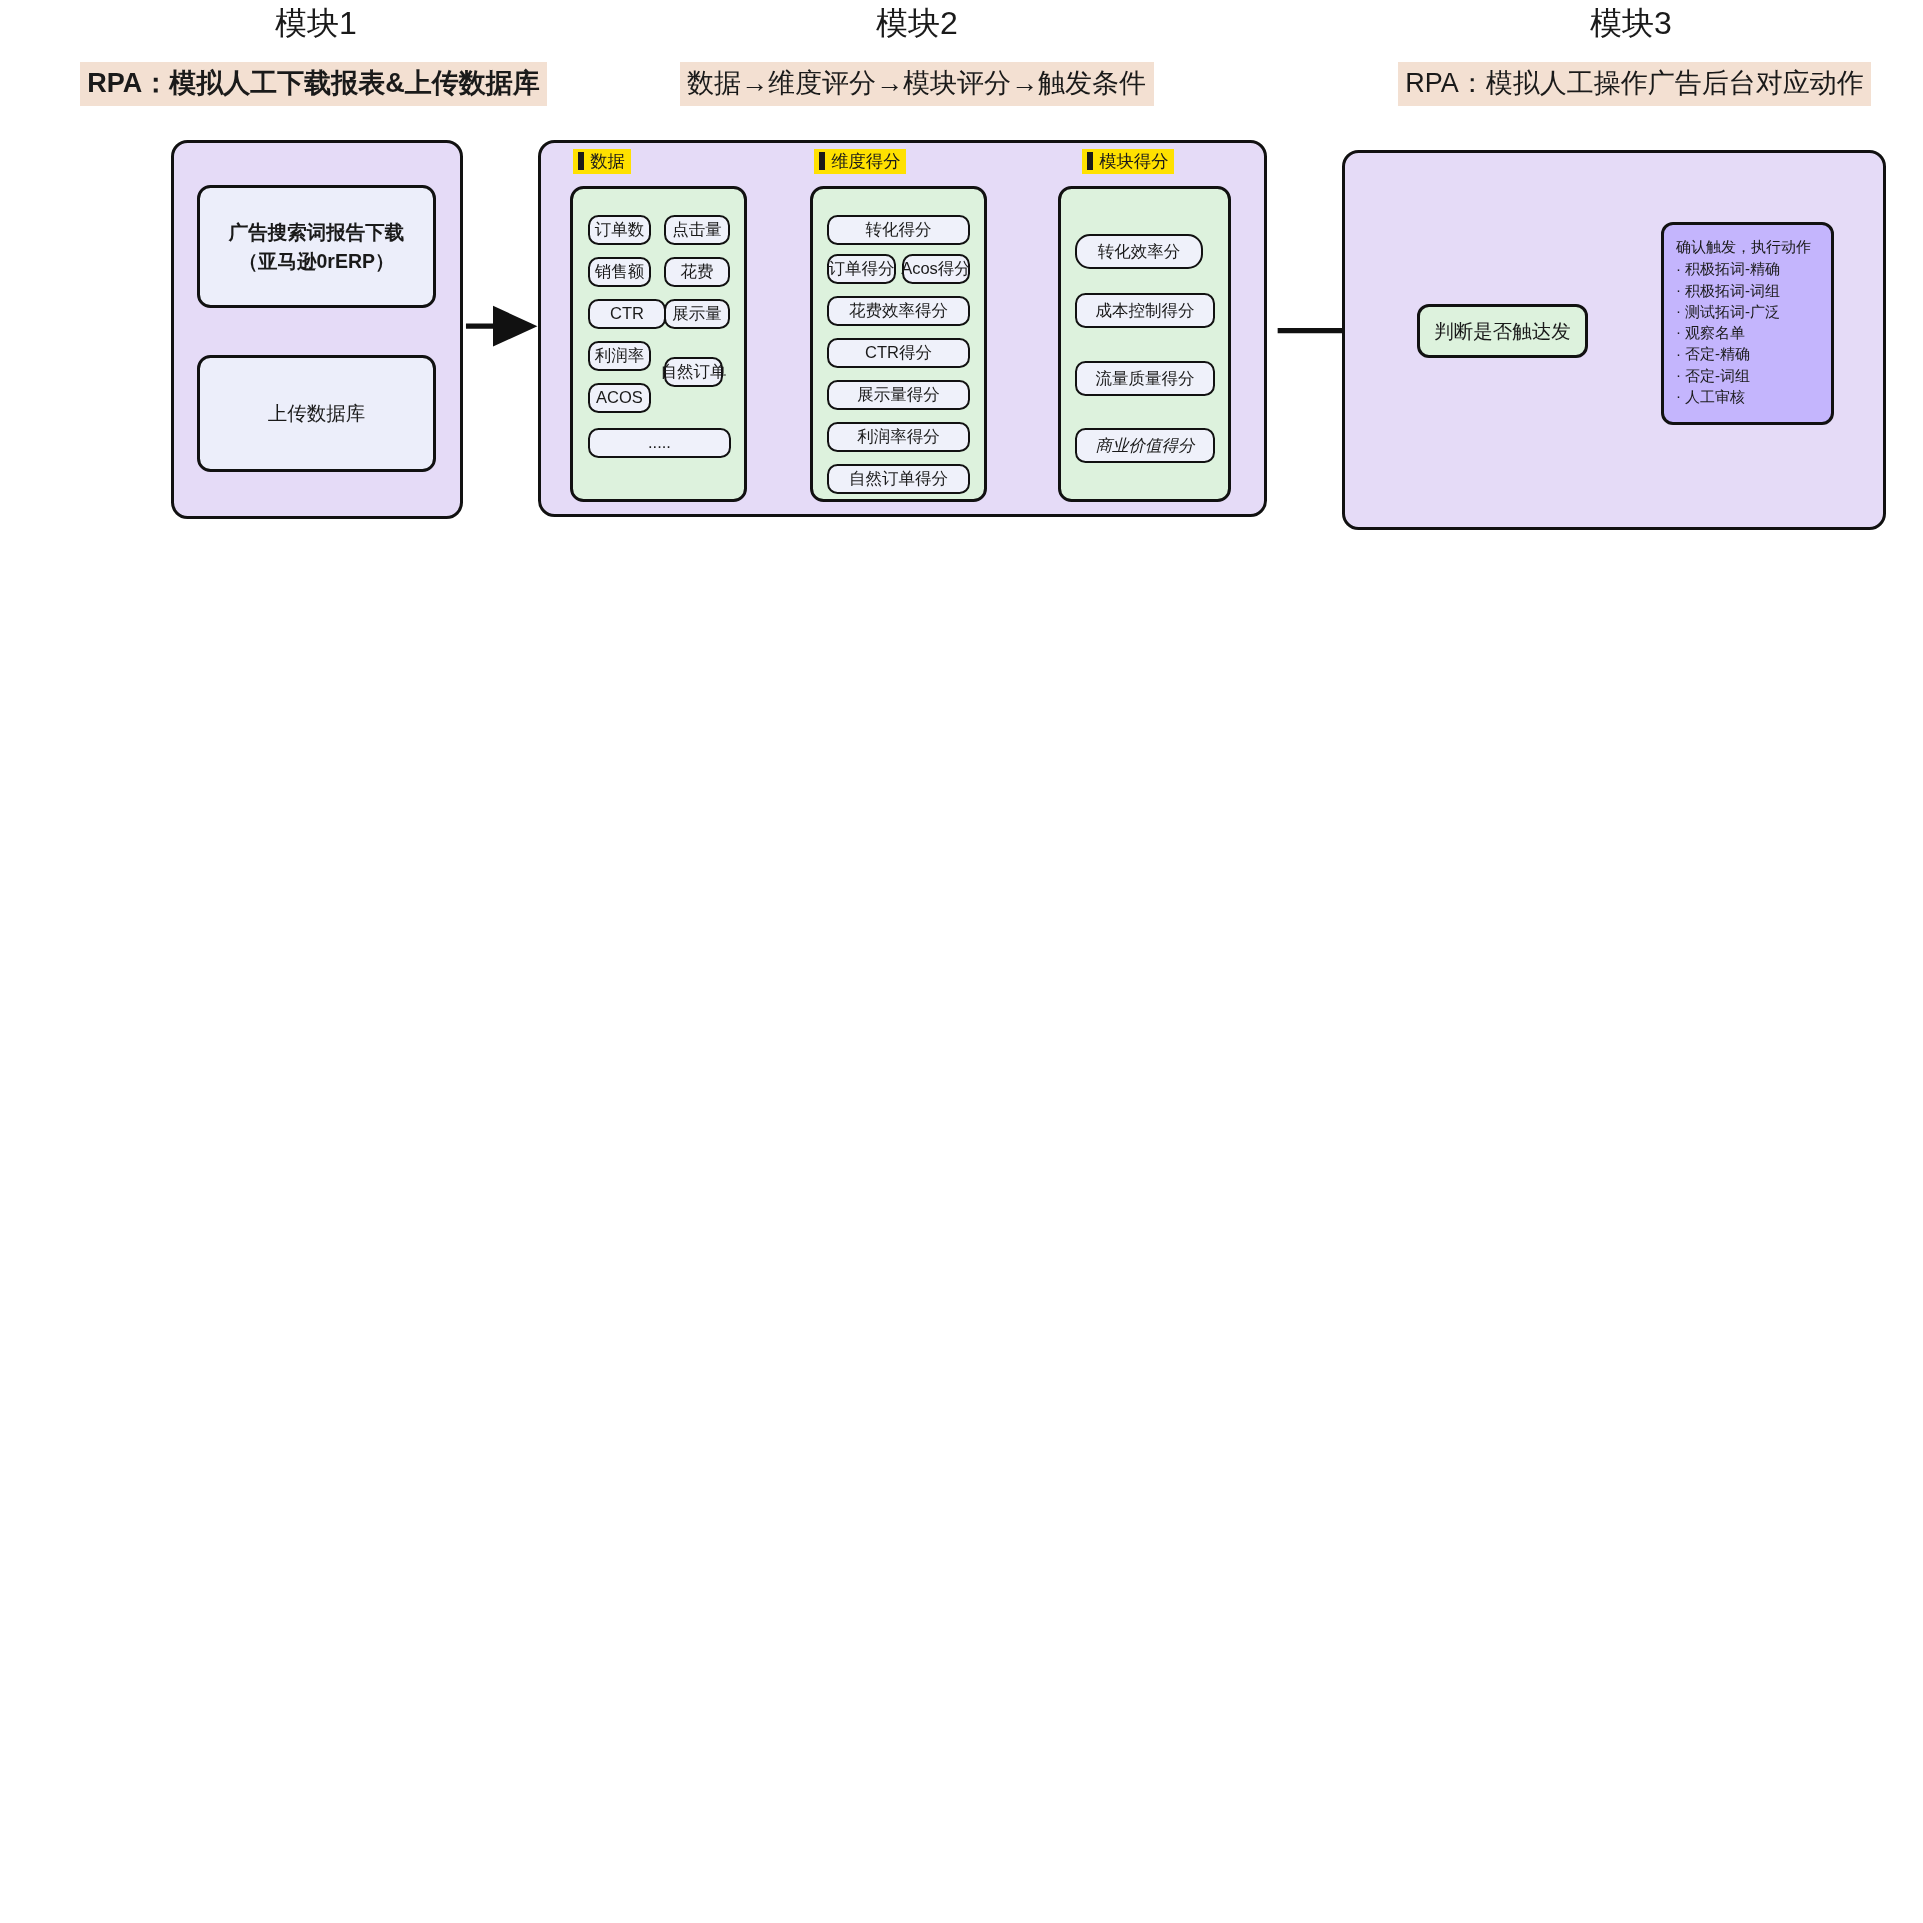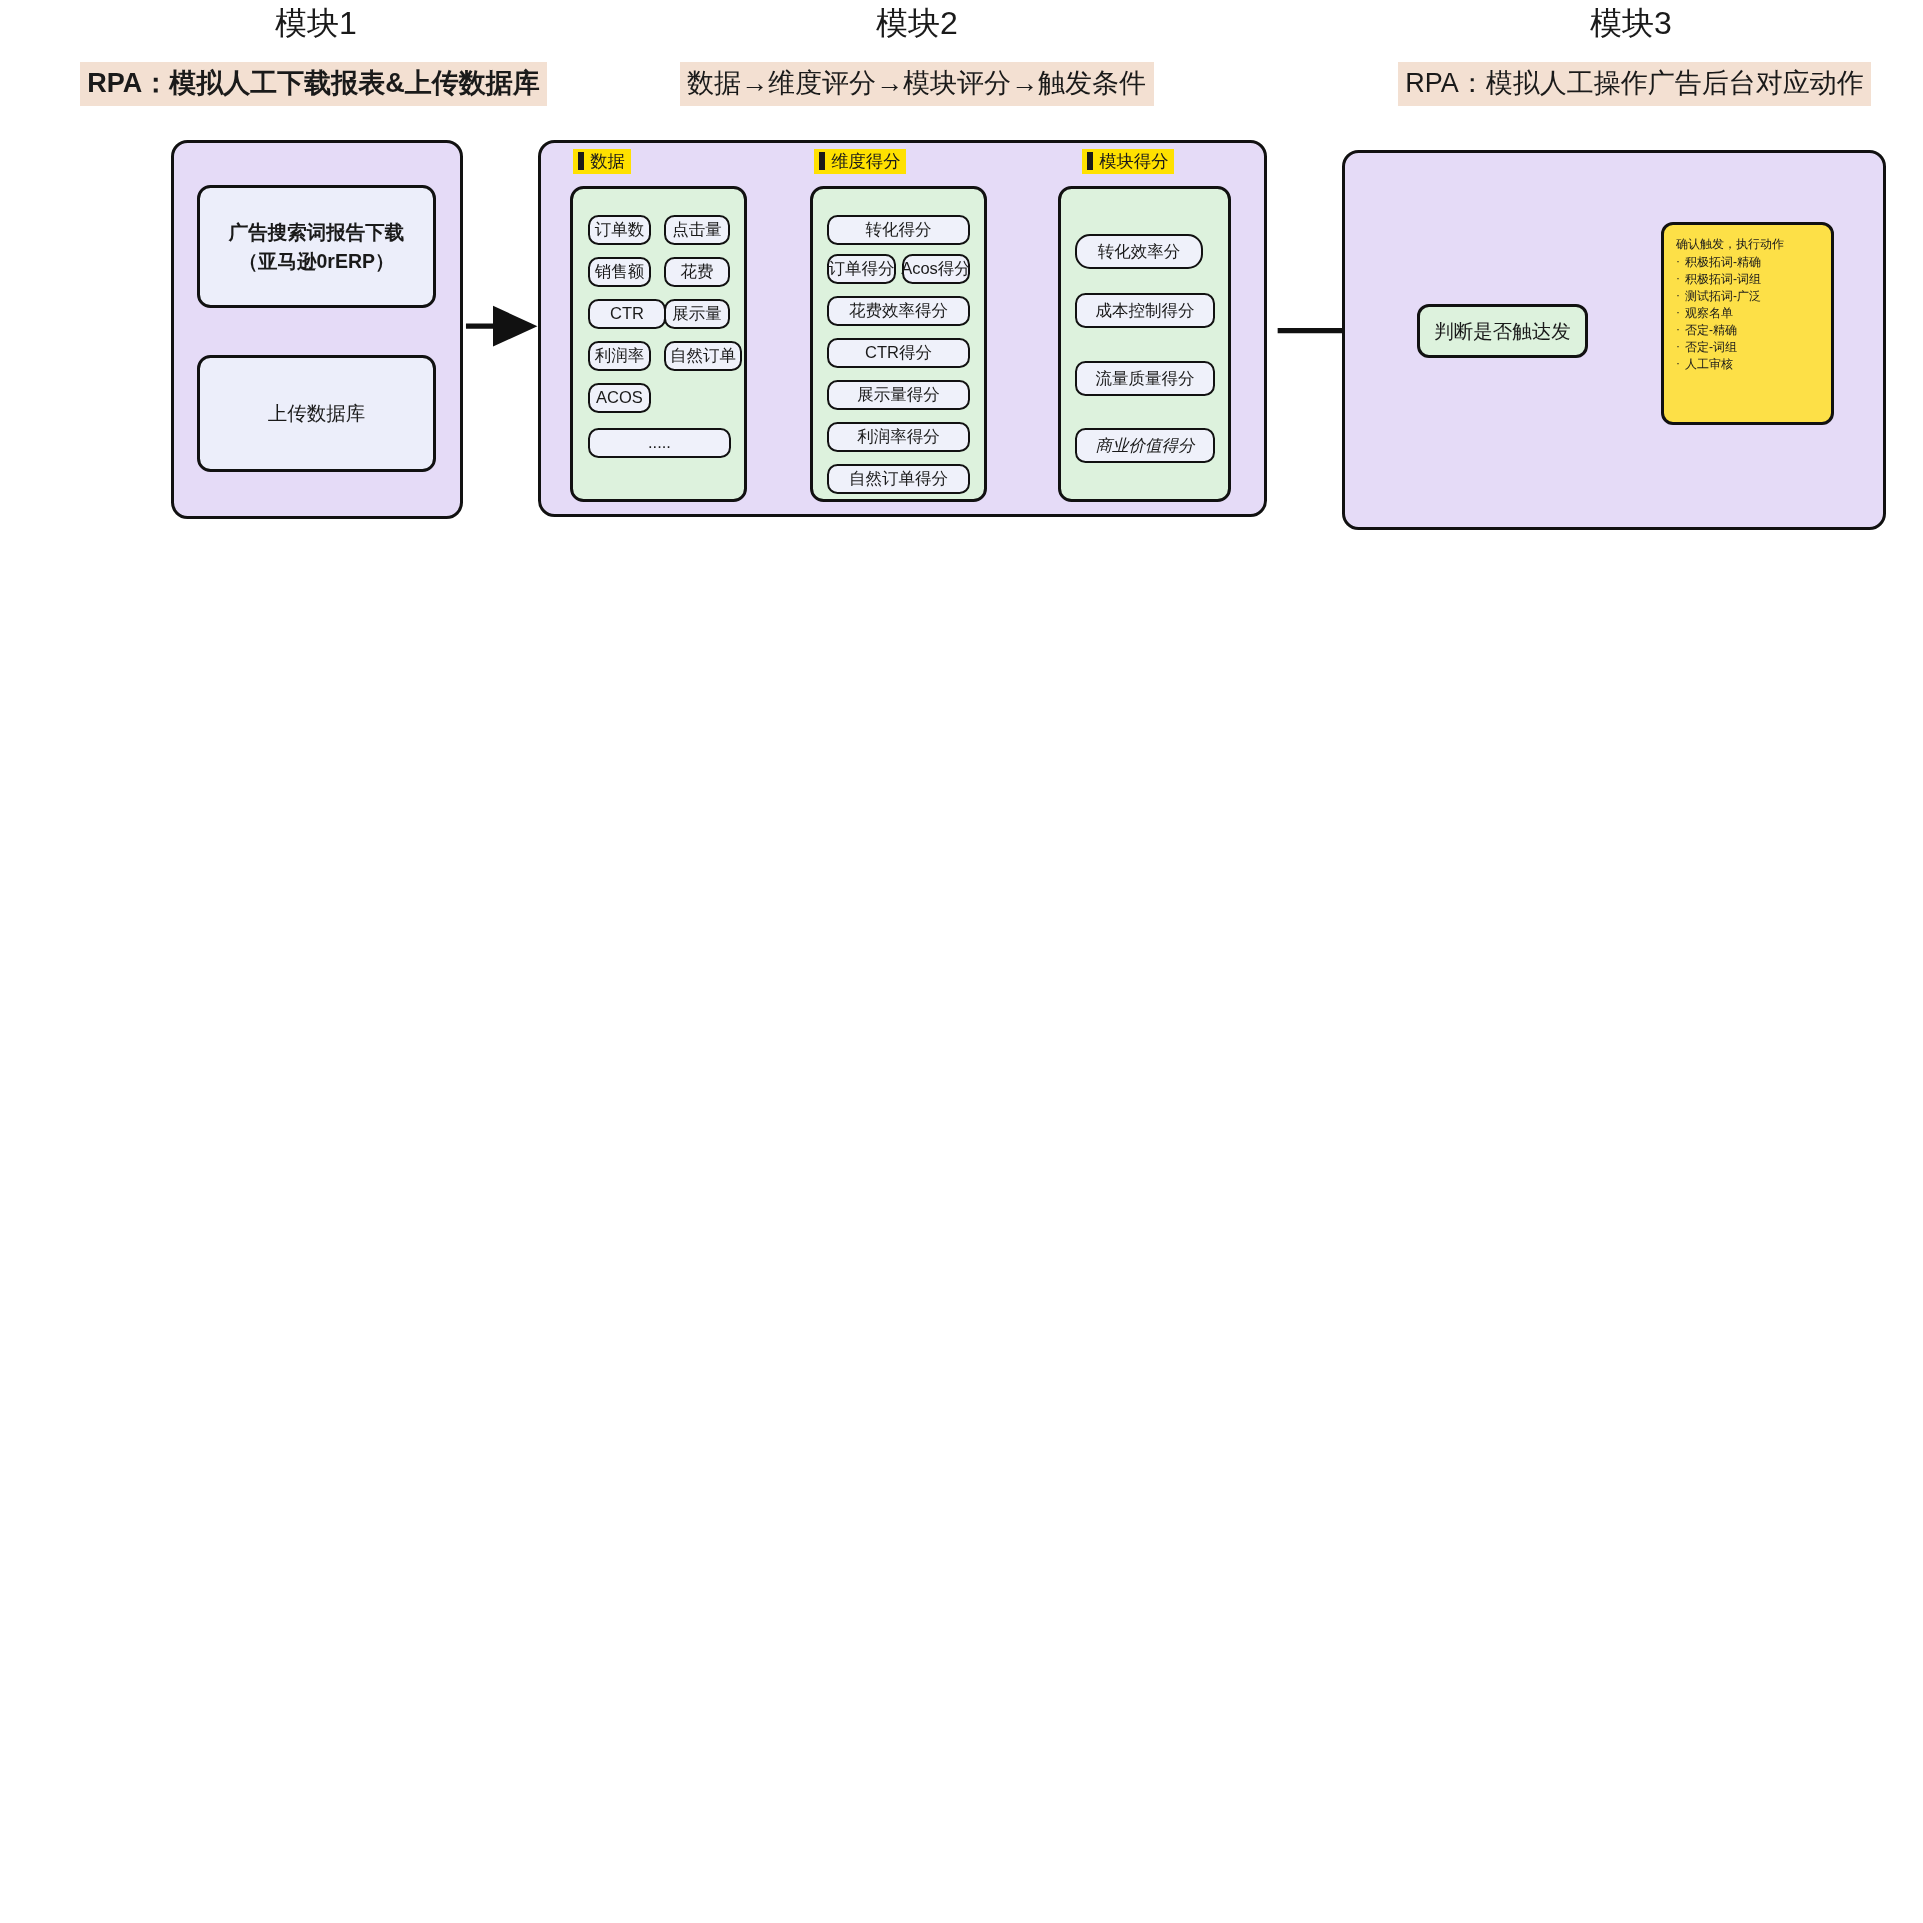--- a/index.html
+++ b/index.html
@@ -130,26 +130,26 @@
     align-items: center;
     justify-content: center;
     font-size: 19.5px;
     color: #1a1a1a;
     white-space: nowrap;
   }
 
   
   .note {
     position: absolute;
-    background: #fde047;
+    background: #c4b5fd;
     border: 3px solid #111111;
     border-radius: 12px;
     box-sizing: border-box;
     padding: 10.5px 12px 12px 12px;
-    font-size: 12px;
+    font-size: 15px;
     line-height: 1.42;
     color: #1a1a1a;
   }
   .note .note-title {
     display: block;
     margin-bottom: 1.5px;
     white-space: nowrap;
   }
   .note ul {
     margin: 0;
@@ -251,21 +251,21 @@
   </div>
 
   <div class="gbox" style="left:570px; top:186px; width:177px; height:316px;"></div>
   <div class="chip" style="left:588px; top:215px; width:63px; height:30px;">订单数</div>
   <div class="chip" style="left:664px; top:215px; width:66px; height:30px;">点击量</div>
   <div class="chip" style="left:588px; top:257px; width:63px; height:30px;">销售额</div>
   <div class="chip" style="left:664px; top:257px; width:66px; height:30px;">花费</div>
   <div class="chip" style="left:588px; top:299px; width:78px; height:30px;">CTR</div>
   <div class="chip" style="left:664px; top:299px; width:66px; height:30px;">展示量</div>
   <div class="chip" style="left:588px; top:341px; width:63px; height:30px;">利润率</div>
-  <div class="chip" style="left:664px; top:341px; width:78px; height:30px;">自然订单</div>
+  <div class="chip" style="left:664px; top:357px; width:59px; height:30px;">自然订单</div>
   <div class="chip" style="left:588px; top:383px; width:63px; height:30px;">ACOS</div>
   <div class="chip" style="left:588px; top:428px; width:143px; height:30px;">.....</div>
 
   <div class="gbox" style="left:810px; top:186px; width:177px; height:316px;"></div>
   <div class="chip" style="left:827px; top:215px; width:143px; height:30px;">转化得分</div>
   <div class="chip" style="left:827px; top:254px; width:69px; height:30px;">订单得分</div>
   <div class="chip" style="left:902px; top:254px; width:68px; height:30px;">Acos得分</div>
   <div class="chip" style="left:827px; top:296px; width:143px; height:30px;">花费效率得分</div>
   <div class="chip" style="left:827px; top:338px; width:143px; height:30px;">CTR得分</div>
   <div class="chip" style="left:827px; top:380px; width:143px; height:30px;">展示量得分</div>

